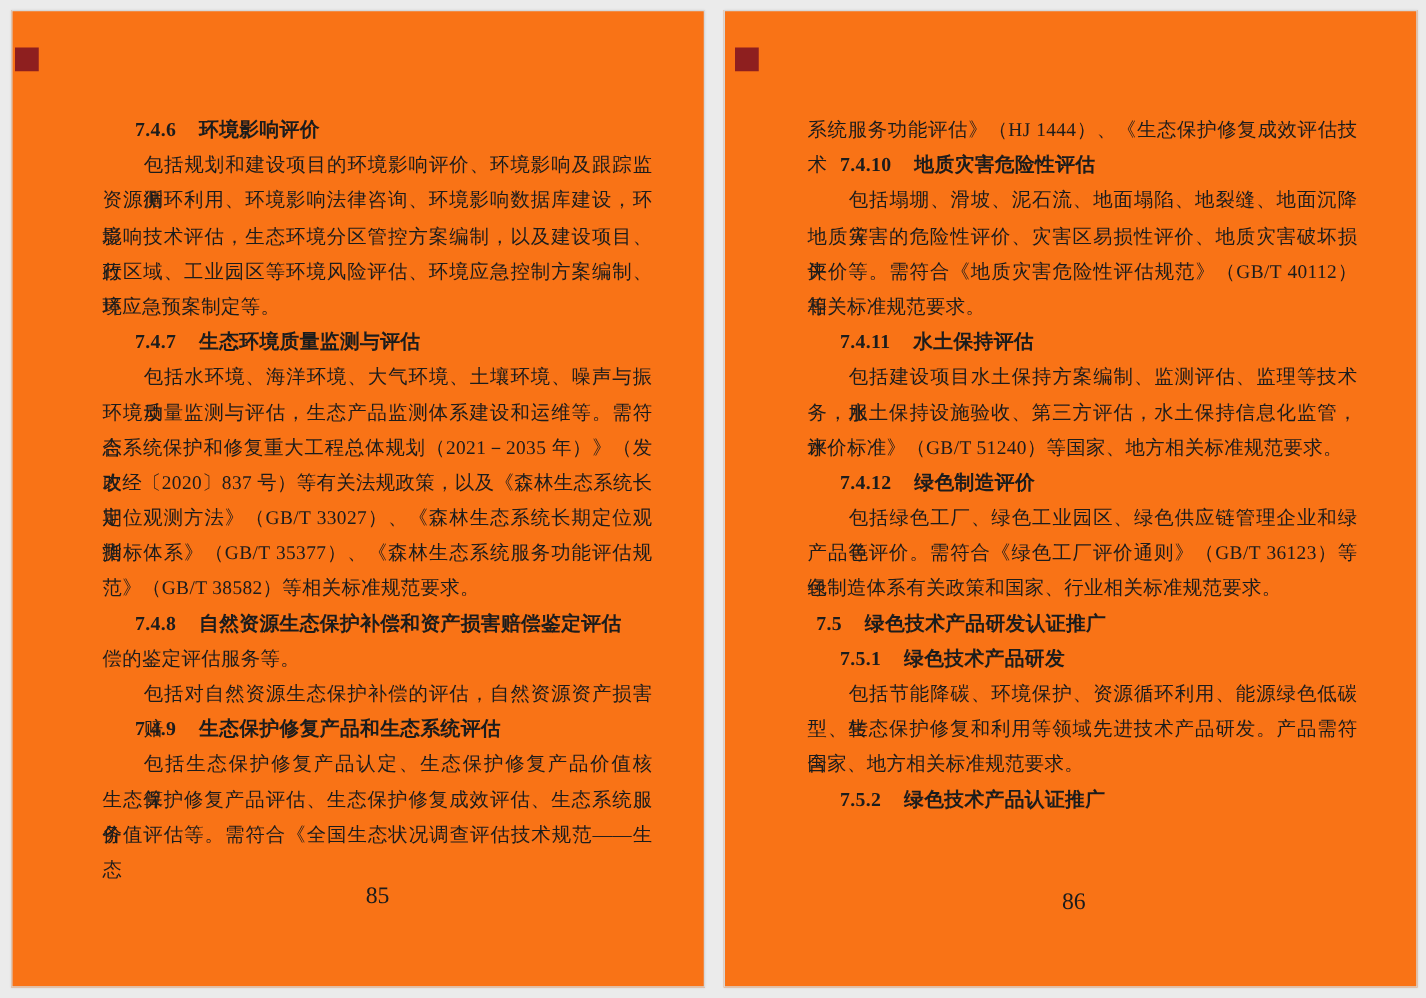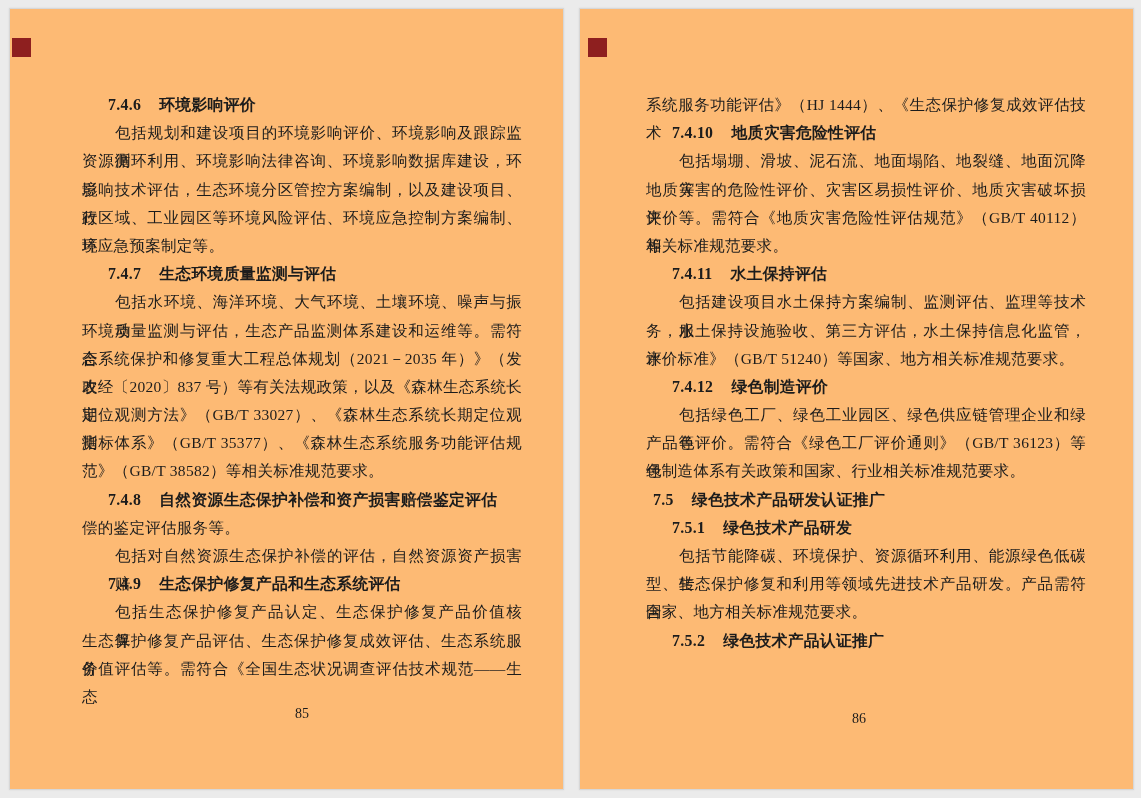--- a/index.html
+++ b/index.html
@@ -8,21 +8,21 @@
     background: #ebebeb;
     position: relative;
     overflow: hidden;
     font-family: "Liberation Serif", "DejaVu Serif", serif;
   }
   .page {
     position: absolute;
     top: 8px;
     width: 555px;
     height: 782px;
-    background: #fdba74;
+    background: #f97316;
     border: 1px solid #d7d7d7;
     box-sizing: border-box;
     box-shadow: 0 0 2px rgba(0,0,0,0.08);
   }
   .page.left  { left: 9px; }
   .page.right { left: 579px; }
   .corner-mark {
     position: absolute;
     top: 29px;
     width: 19px;
@@ -60,21 +60,21 @@
     font-weight: bold;
     padding-left: 26px;
     font-size: 15.8px;
   }
   .line.heading.sec { padding-left: 7px; }
   .line.heading .sec-title { margin-left: 1.15em; }
   .page-number {
     position: absolute;
     width: 440px;
     text-align: center;
-    font-size: 14px;
+    font-size: 19px;
     color: #1c1c1c;
   }
   .page.left  .page-number { left: 72px; top: 697px; }
   .page.right .page-number { left: 59px; top: 702px; }
 </style>
 </head>
 <body style="background: rgb(235, 235, 235);">
 
 <div class="page left">
   <div class="corner-mark" style="background: rgb(142, 31, 31);"></div>

